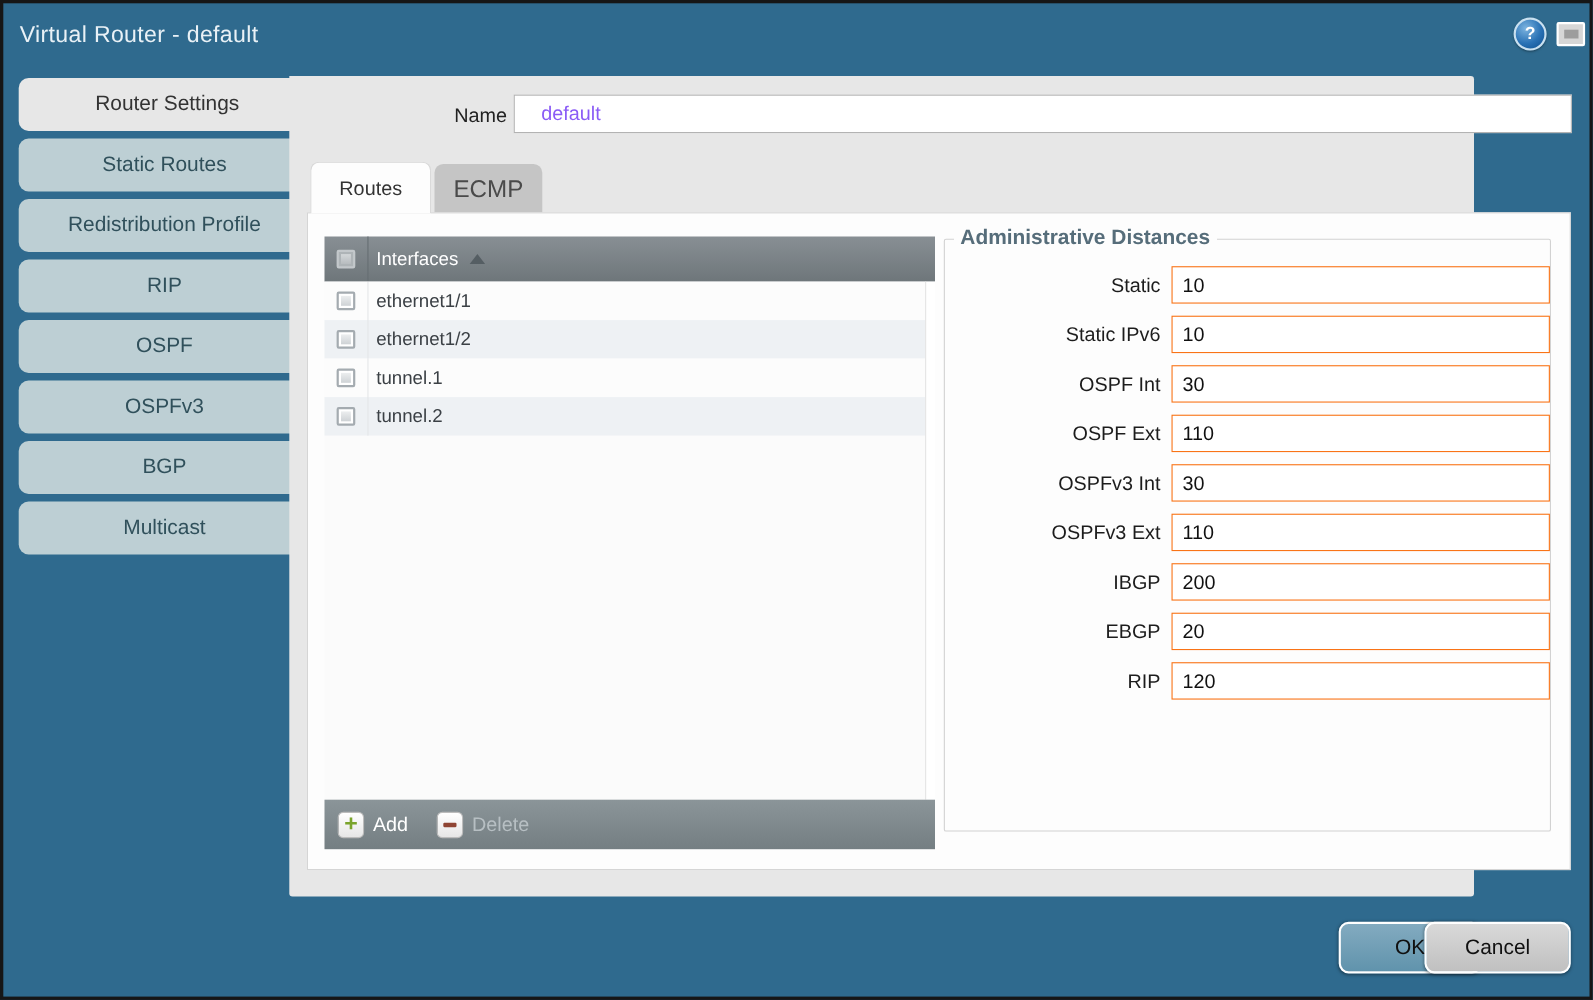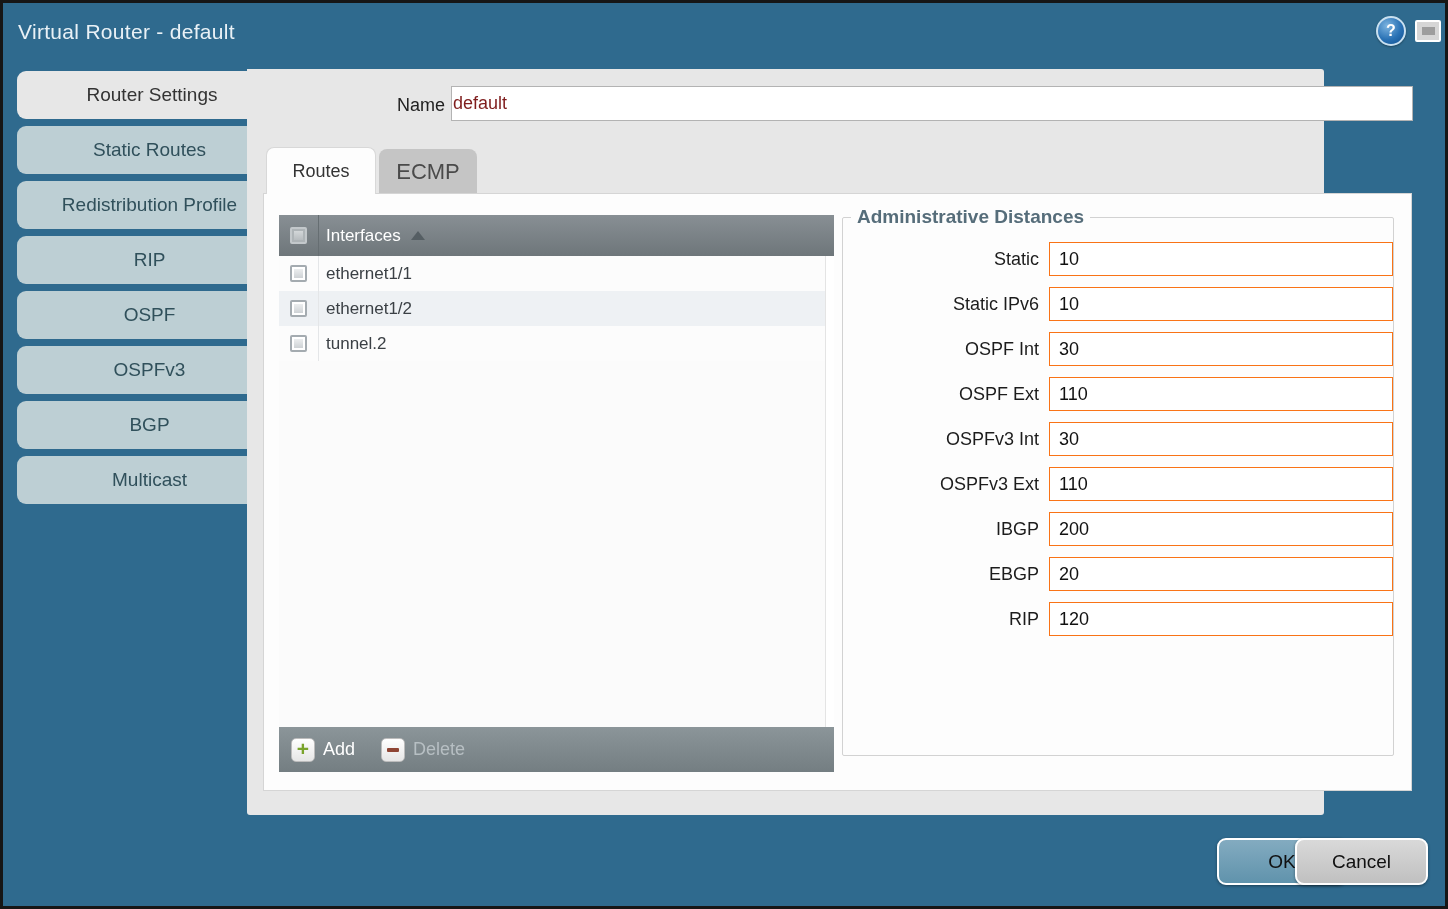--- a/index.html
+++ b/index.html
@@ -30,27 +30,27 @@
   .sidebar { position:absolute; left:14px; top:68px; width:254px;text-align:center; }
   .side-tab {
     width:248px; height:48px; margin-bottom:7px; box-sizing:border-box;
     border-radius:9px 0 0 9px; background:var(--sidebar_tab,#bdcfd4);
     color:var(--sidebar_tab_text,#30505b); font-size:19px; line-height:48px;
     padding-left:17px; cursor:pointer;
   }
   .side-tab.active { width:253px; background:var(--panel,#e7e7e7); color:#333; }
 
   
-  .main { position:absolute; left:244px; top:66px; width:1077px; height:746px;
+  .main { position:absolute; left:260px; top:66px; width:1077px; height:746px;
           background:var(--panel,#e7e7e7); border-radius:0 3px 3px 3px; }
   .name-label { position:absolute; left:108px; top:26px; width:90px; text-align:right;
                 font-size:18px; color:#222; }
   .name-input { position:absolute; left:204px; top:17px; width:962px; height:35px;
-                border:1px solid #b3b3b3; background:#fff; font-size:18px; padding:0 1px;
-                box-sizing:border-box; color:#7f1d1d; }
+                border:1px solid #b3b3b3; background:#fff; font-size:18px; padding:0 24px;
+                box-sizing:border-box; color:#8b5cf6; }
 
   .tab-general { position:absolute; left:19px; top:78px; width:110px; height:47px;
     background:#fdfdfd; border:1px solid #d8d8d8; border-bottom:none; border-radius:8px 8px 0 0;
     z-index:2; font-size:18px; color:#333; display:flex; align-items:center; justify-content:center;
     box-sizing:border-box; cursor:pointer; }
   .tab-ecmp { position:absolute; left:132px; top:80px; width:98px; height:45px;
     background:#c5c5c5; border-radius:8px 8px 0 0; font-size:22px; color:#4a4a4a;
     display:flex; align-items:center; justify-content:center; cursor:pointer; }
 
   .content { position:absolute; left:16px; top:124px; width:1149px; height:598px;
@@ -164,20 +164,26 @@
           <div class="tbl-row">
             <div class="row-cb-cell">
               <span class="cb"></span>
             </div>
             <span class="row-label">ethernet1/2</span>
           </div>
           <div class="tbl-row">
             <div class="row-cb-cell">
               <span class="cb"></span>
             </div>
+            <span class="row-label">tunnel.1</span>
+          </div>
+          <div class="tbl-row">
+            <div class="row-cb-cell">
+              <span class="cb"></span>
+            </div>
             <span class="row-label">tunnel.2</span>
           </div>
         </div>
 
         <div class="tbl-scroll"></div>
 
         <div class="tbl-footer">
           <div class="tool-btn">
             <span class="tool-icon">
               <span class="plus-glyph">+</span>

